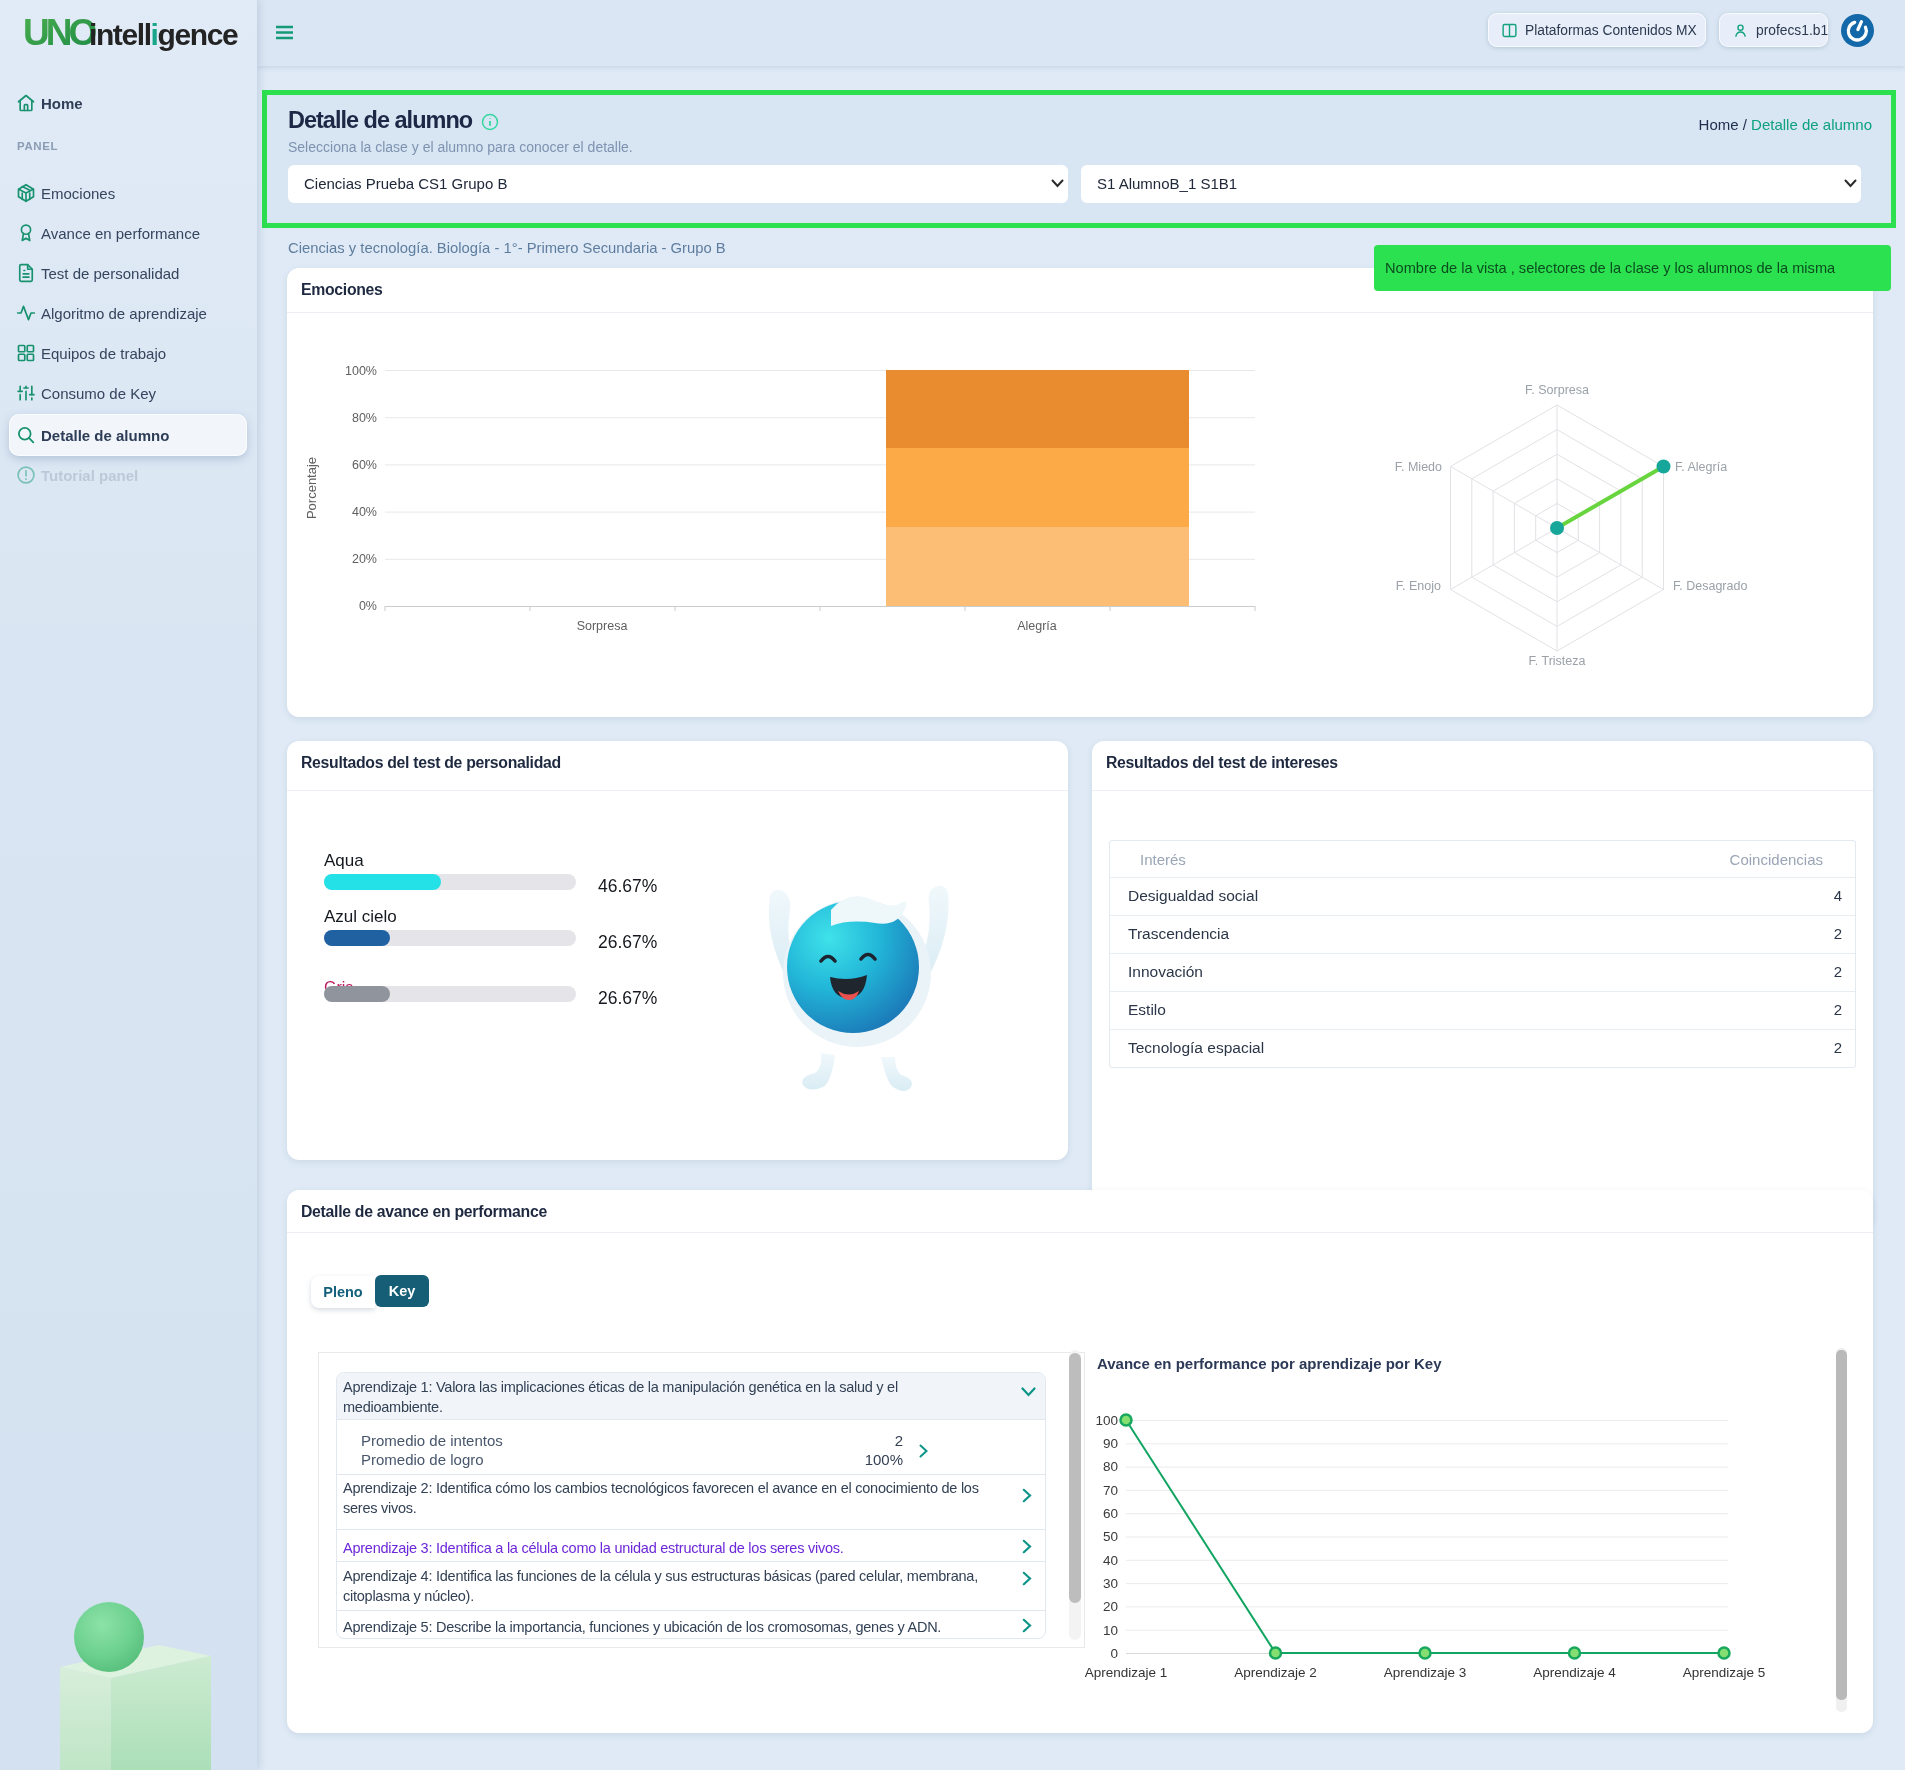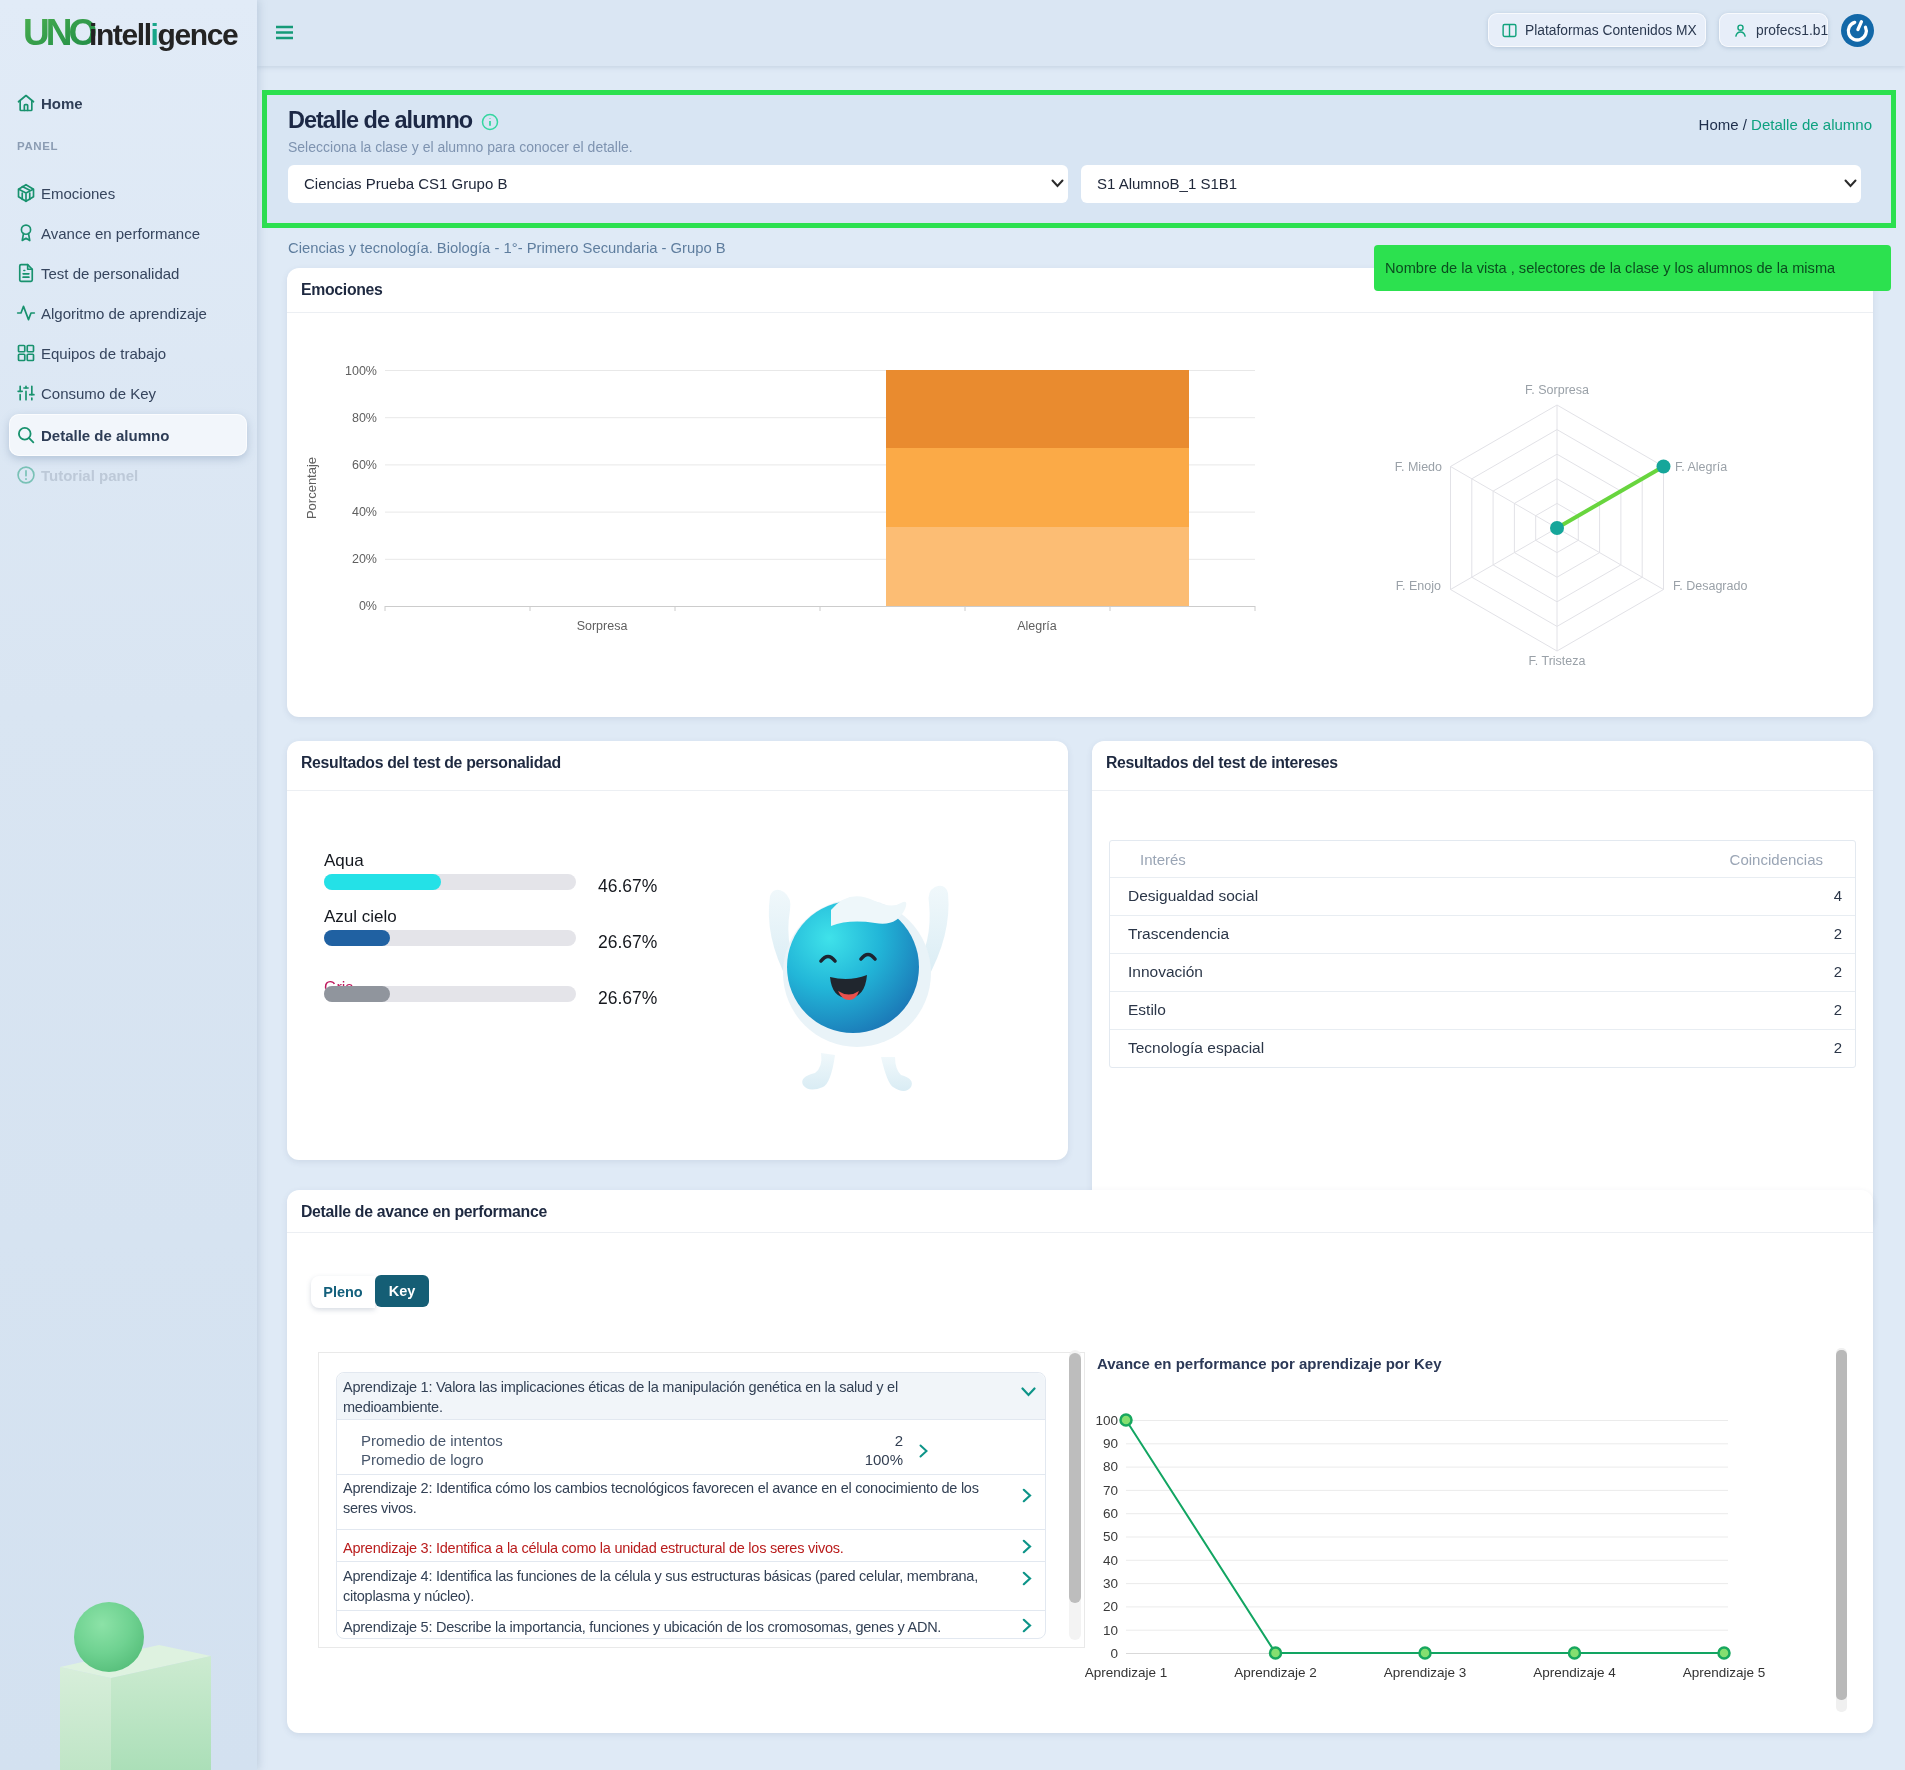--- a/index.html
+++ b/index.html
@@ -208,21 +208,21 @@
       <div class="abs" style="left:510px;top:78px;width:56px;text-align:right;font-size:15px;color:#333f52;">100%</div>
       <svg class="abs" style="left:582px;top:71px;" width="9" height="14" viewBox="0 0 9 14">
           <path d="M1.5 1.5 7.5 7l-6 5.5" fill="none" stroke="#0d9488" stroke-width="2" stroke-linecap="round"></path>
         </svg>
       <div class="abs" style="left:0;top:101px;width:708px;height:1px;background:#e2e8f0;"></div>
       <div class="abs" style="left:6px;top:105px;white-space:nowrap;font-size:14.5px;letter-spacing:-0.25px;line-height:20px;color:#334155;">Aprendizaje 2: Identifica cómo los cambios tecnológicos favorecen el avance en el conocimiento de los<br>seres vivos.</div>
       <svg class="abs" style="left:685px;top:115px;" width="10" height="15" viewBox="0 0 10 15">
           <path d="M1.8 1.8 8 7.5l-6.2 5.7" fill="none" stroke="#0d9488" stroke-width="2.2" stroke-linecap="round"></path>
         </svg>
       <div class="abs" style="left:0;top:156px;width:708px;height:1px;background:#e2e8f0;"></div>
-      <div class="abs" style="left:6px;top:165px;white-space:nowrap;font-size:14.5px;letter-spacing:-0.25px;line-height:20px;color:#b91c1c;">Aprendizaje 3: Identifica a la célula como la unidad estructural de los seres vivos.</div>
+      <div class="abs" style="left:6px;top:165px;white-space:nowrap;font-size:14.5px;letter-spacing:-0.25px;line-height:20px;color:#6d28d9;">Aprendizaje 3: Identifica a la célula como la unidad estructural de los seres vivos.</div>
       <svg class="abs" style="left:685px;top:166px;" width="10" height="15" viewBox="0 0 10 15">
           <path d="M1.8 1.8 8 7.5l-6.2 5.7" fill="none" stroke="#0d9488" stroke-width="2.2" stroke-linecap="round"></path>
         </svg>
       <div class="abs" style="left:0;top:188px;width:708px;height:1px;background:#e2e8f0;"></div>
       <div class="abs" style="left:6px;top:193px;white-space:nowrap;font-size:14.5px;letter-spacing:-0.25px;line-height:20px;color:#334155;">Aprendizaje 4: Identifica las funciones de la célula y sus estructuras básicas (pared celular, membrana,<br>citoplasma y núcleo).</div>
       <svg class="abs" style="left:685px;top:198px;" width="10" height="15" viewBox="0 0 10 15">
           <path d="M1.8 1.8 8 7.5l-6.2 5.7" fill="none" stroke="#0d9488" stroke-width="2.2" stroke-linecap="round"></path>
         </svg>
       <div class="abs" style="left:0;top:237px;width:708px;height:1px;background:#e2e8f0;"></div>
       <div class="abs" style="left:6px;top:244px;white-space:nowrap;font-size:14.5px;letter-spacing:-0.25px;line-height:20px;color:#334155;">Aprendizaje 5: Describe la importancia, funciones y ubicación de los cromosomas, genes y ADN.</div>

